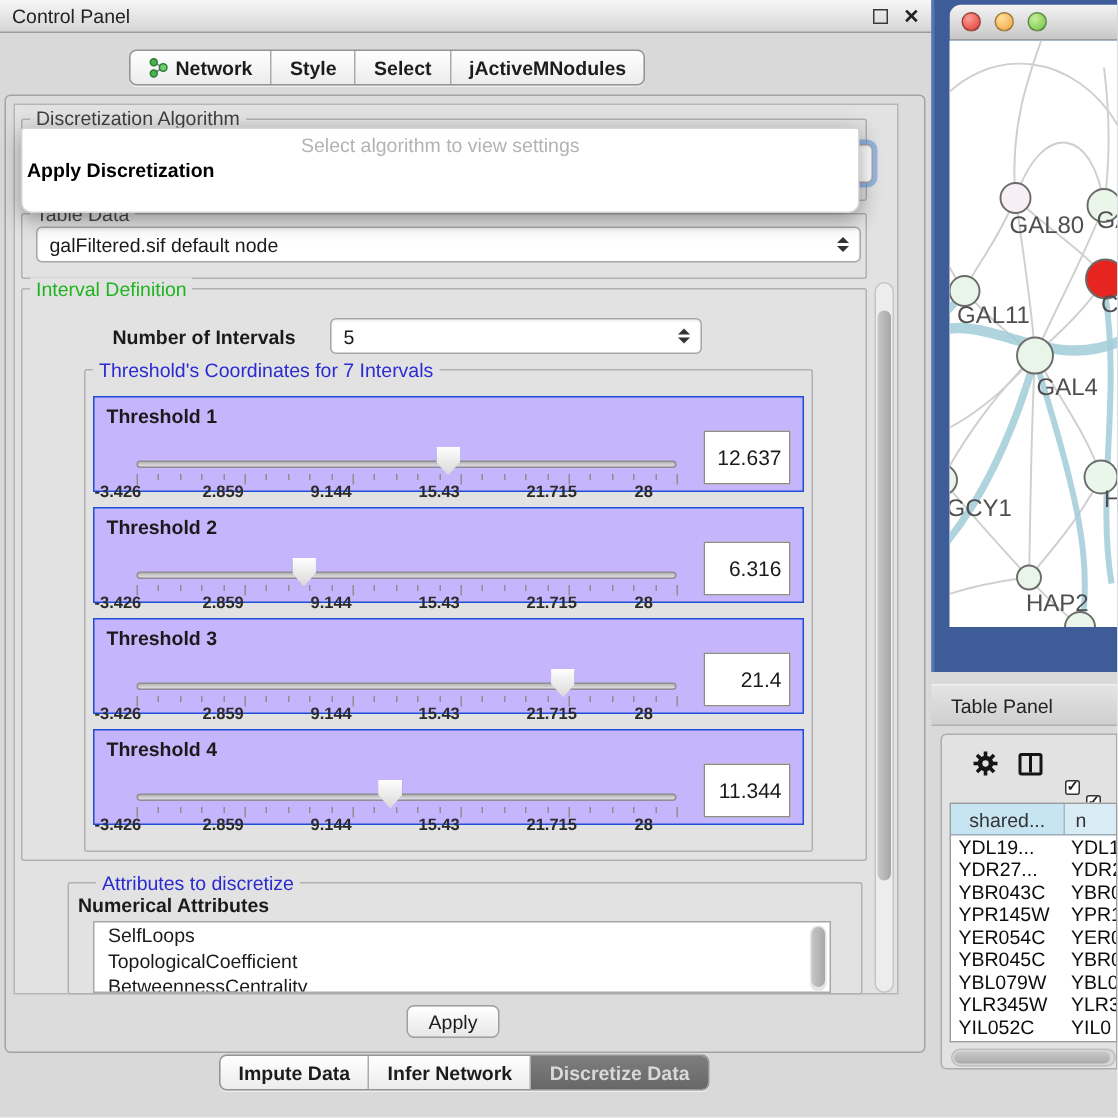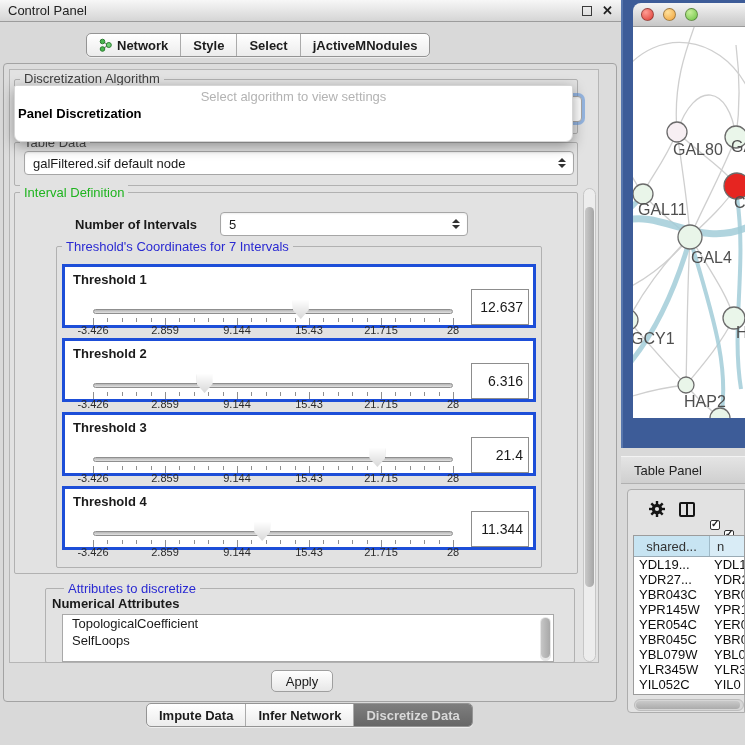--- a/index.html
+++ b/index.html
@@ -31,26 +31,26 @@
   .spin .up{border-bottom:4px solid #333}
   .spin .dn{border-top:4px solid #333}
   .focusring{box-shadow:0 0 0 3px rgba(98,152,224,.6), inset 0 1px 2px rgba(0,0,0,.07)}
 
   
   #algo-popup{position:absolute;left:14px;top:85px;width:559px;height:57px;background:#fff;border:1px solid #d6d6d6;border-radius:2px 2px 7px 7px;box-shadow:0 4px 14px rgba(0,0,0,.38);z-index:20}
   #algo-popup .hint{position:absolute;left:0;right:0;top:3px;text-align:center;color:#b3b3b3}
   #algo-popup .opt{position:absolute;left:3px;right:3px;height:18px;line-height:18px;color:#000}
 
   
-  .tbox{position:absolute;left:0;width:474px;height:64px;border:3px solid #1d4ed8;background:#ffffff}
+  .tbox{position:absolute;left:0;width:474px;height:64px;border:1px solid #1d4ed8;background:#c4b5fd}
   .tlabel{position:absolute;left:8px;top:5px;font-weight:bold}
   .track{position:absolute;left:28px;top:42px;width:360px;height:5px;background:linear-gradient(#b5b5b5,#e2e2e2);border:1px solid #8f8f8f;border-radius:3px}
   .tick{position:absolute;top:51px;width:1px;height:4px;background:#8f8f8f}
   .tick.major{height:7px}
-  .ticklab{position:absolute;top:57px;width:56px;text-align:center;font-size:11px;font-weight:normal;color:#2b2b2b}
+  .ticklab{position:absolute;top:57px;width:56px;font-size:11px;font-weight:bold;color:#2b2b2b}
   .thumb{position:absolute;top:33px;width:16px;height:19px;background:linear-gradient(#fefefe,#d8d8d8);clip-path:polygon(0 0,100% 0,100% 52%,50% 100%,0 52%);filter:drop-shadow(0 1px 1px rgba(0,0,0,.45))}
   .vbox{position:absolute;left:406px;top:22px;width:58px;height:36px;background:#fff;border:1px solid #8d8d8d;display:flex;align-items:center;justify-content:flex-end;padding-right:5px;font-size:14px}
 
   
   .attr-list{position:absolute;left:62px;top:614px;width:492px;height:48px;background:#fff;border:1px solid #a8a8a8;overflow:hidden}
   .attr-list .it{height:17px;line-height:17px;padding-left:9px;white-space:nowrap}
   .list-sb{position:absolute;right:2px;top:2px;width:11px;height:44px;background:#e6e6e6;border-radius:6px}
   .list-sb .th{position:absolute;left:1px;right:1px;top:1px;height:40px;background:linear-gradient(90deg,#c6c6c6,#a8a8a8);border-radius:6px}
 
   
@@ -124,21 +124,21 @@
 
   <div class="abs panel-outer"></div>
   <div class="abs viewport"></div>
 
   <div class="grp" style="left:14px;top:79px;width:564px;height:55px"></div>
   <div class="gttl" style="left:20px;top:71px;color:#404040">Discretization Algorithm</div>
   <div class="combo focusring" style="left:24px;top:96px;width:558px;height:26px;z-index:5"></div>
 
   <div id="algo-popup">
     <div class="hint">Select algorithm to view settings</div>
-    <div class="opt" style="top:19px;font-weight:bold">Panel Discretization</div>
+    <div class="opt" style="top:19px;font-weight:bold">Apply Discretization</div>
   </div>
 
   <div class="grp" style="left:14px;top:142px;width:564px;height:44px"></div>
   <div class="gttl" style="left:20px;top:135px;color:#4a4a4a">Table Data</div>
   <div class="combo" style="left:24px;top:151px;width:550px;height:24px">
     <span>galFiltered.sif default node</span>
     <span class="spin">
         <i class="up"></i>
         <i class="dn"></i>
       </span>
@@ -311,22 +311,23 @@
         <div class="thumb" style="left: 189.197px;"></div>
         <div class="vbox">11.344</div>
       </div>
     </div>
 
   <div class="grp" style="left:45px;top:588px;width:530px;height:75px"></div>
   <div class="gttl" style="left:64px;top:581px;color:#2a2ad2">Attributes to discretize</div>
   <div class="abs" style="left:52px;top:596px;font-weight:bold">Numerical Attributes</div>
   <div class="attr-list">
     <div id="attr-items">
+        <div class="it">SelfLoops</div>
         <div class="it">TopologicalCoefficient</div>
-        <div class="it">SelfLoops</div>
+        <div class="it">BetweennessCentrality</div>
       </div>
     <div class="list-sb">
         <div class="th"></div>
       </div>
   </div>
 
   <div class="vsb">
       <div class="th"></div>
     </div>
 

